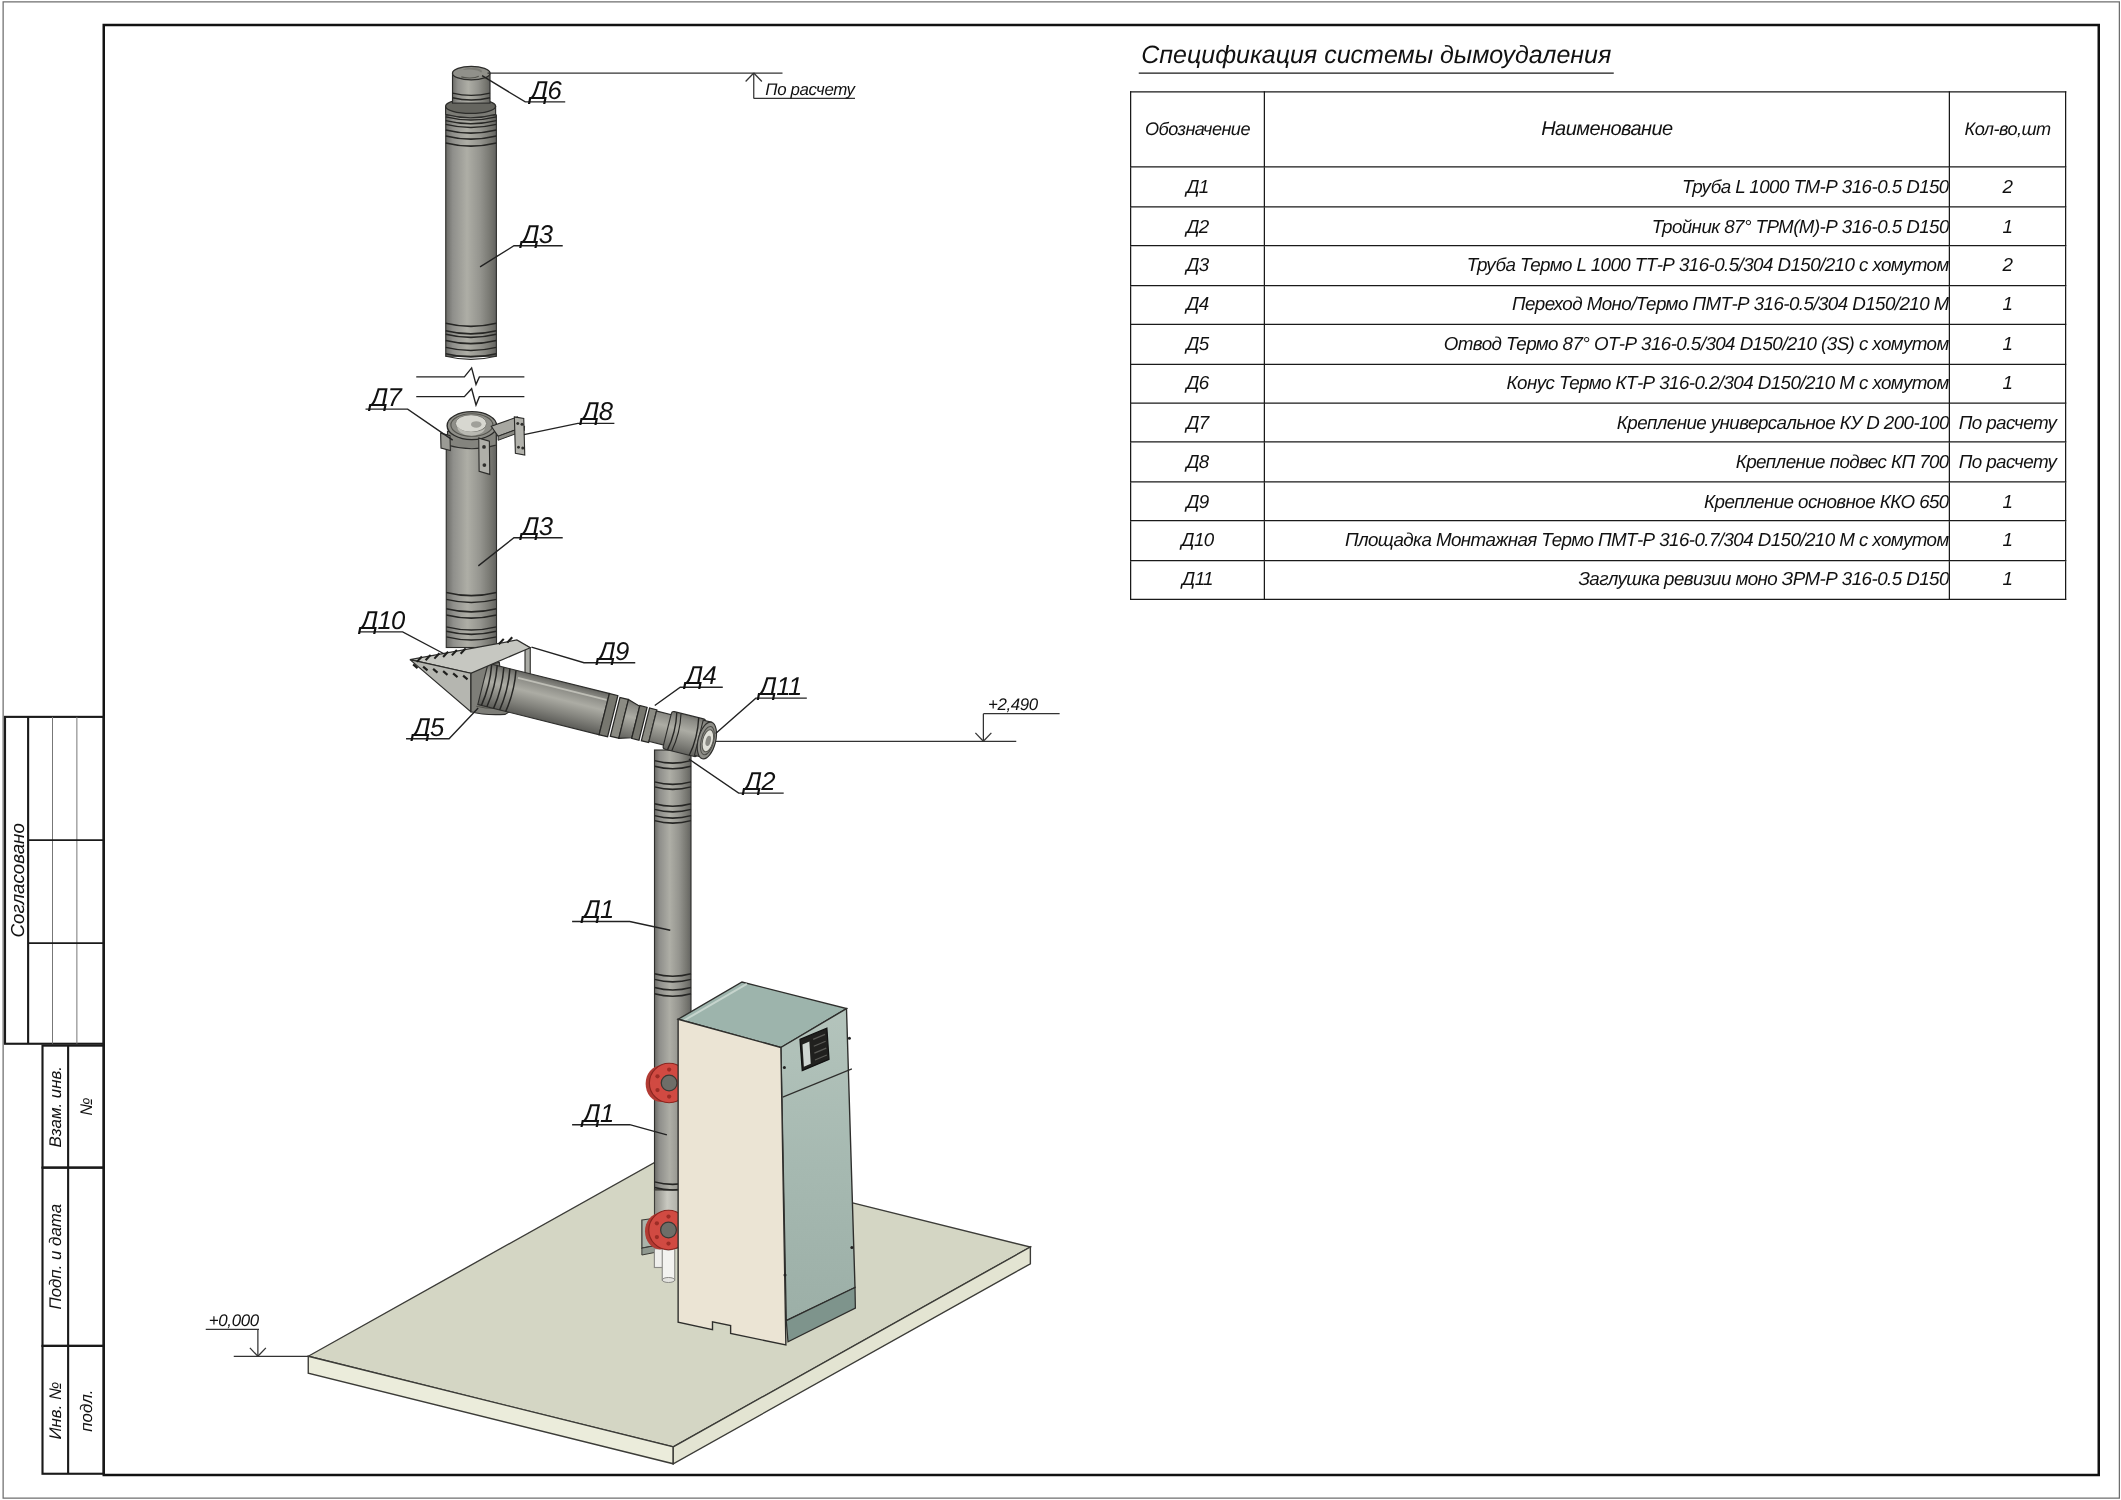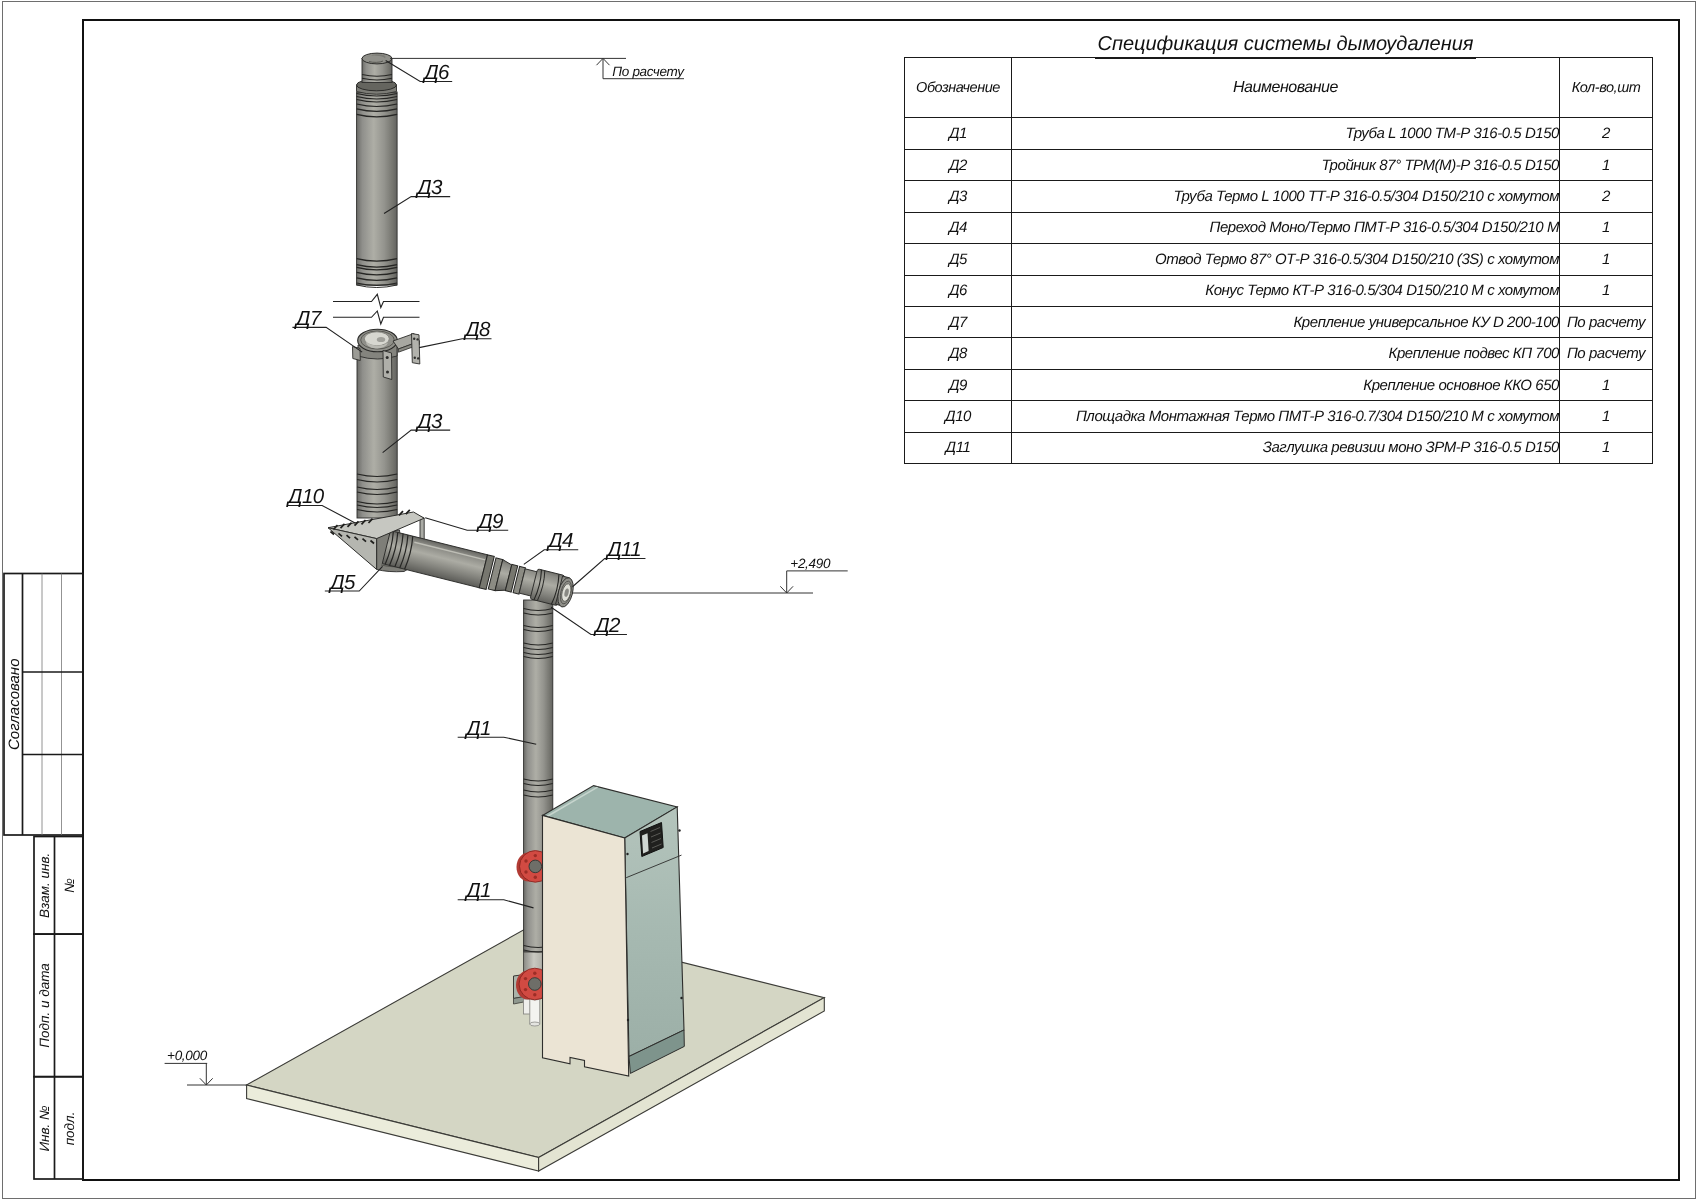--- a/index.html
+++ b/index.html
@@ -1,21 +1,21 @@
 <!DOCTYPE html>
 <html><head>
 <meta charset="utf-8">
 <style>
   html,body{margin:0;padding:0;background:#fff;}
   body{width:1697px;height:1200px;position:relative;font-family:"Liberation Sans",sans-serif;overflow:hidden;-webkit-font-smoothing:antialiased;text-rendering:geometricPrecision;filter:blur(0px);}
   .abs{position:absolute;}
   svg{filter:blur(0px);}
-  #ttl{left:911px;top:33px;width:749px;text-align:center;font-style:italic;font-size:20px;color:#111;}
+  #ttl{left:911px;top:33px;width:749px;text-align:left;font-style:italic;font-size:20px;color:#111;}
   #ttl span{display:inline-block;border-bottom:1.5px solid #1a1a1a;padding:0 2px 2px 2px;}
-  table.spec{position:absolute;left:904px;top:57px;border-collapse:collapse;table-layout:fixed;font-style:italic;font-size:15px;letter-spacing:-0.45px;color:#111;}
+  table.spec{position:absolute;left:904px;top:73px;border-collapse:collapse;table-layout:fixed;font-style:italic;font-size:15px;letter-spacing:-0.45px;color:#111;}
   table.spec td{border:1px solid #1a1a1a;padding:0;vertical-align:middle;overflow:hidden;white-space:nowrap;}
   table.spec td.c{text-align:center;}
   table.spec td.n{text-align:right;padding-left:12px;}
   #fmt{left:1478px;top:1183px;font-size:12.5px;color:#111;margin-top:34px;}
 </style>
 </head>
 <body>
 
 <div class="abs" style="left:2px;top:1px;width:1692px;height:1196px;border:1px solid #6e6e6e;"></div>
 
@@ -55,21 +55,21 @@
         <td class="n">Переход Моно/Термо ПМТ-Р 316-0.5/304 D150/210 М</td>
         <td class="c">1</td>
       </tr>
 <tr style="height:31.45px">
         <td class="c">Д5</td>
         <td class="n">Отвод Термо 87° ОТ-Р 316-0.5/304 D150/210 (3S) с хомутом</td>
         <td class="c">1</td>
       </tr>
 <tr style="height:31.45px">
         <td class="c">Д6</td>
-        <td class="n">Конус Термо КТ-Р 316-0.5/304 D150/210 М с хомутом</td>
+        <td class="n">Конус Термо КТ-Р 316-0.2/304 D150/210 М с хомутом</td>
         <td class="c">1</td>
       </tr>
 <tr style="height:31.45px">
         <td class="c">Д7</td>
         <td class="n">Крепление универсальное КУ D 200-100</td>
         <td class="c">По расчету</td>
       </tr>
 <tr style="height:31.45px">
         <td class="c">Д8</td>
         <td class="n">Крепление подвес КП 700</td>

